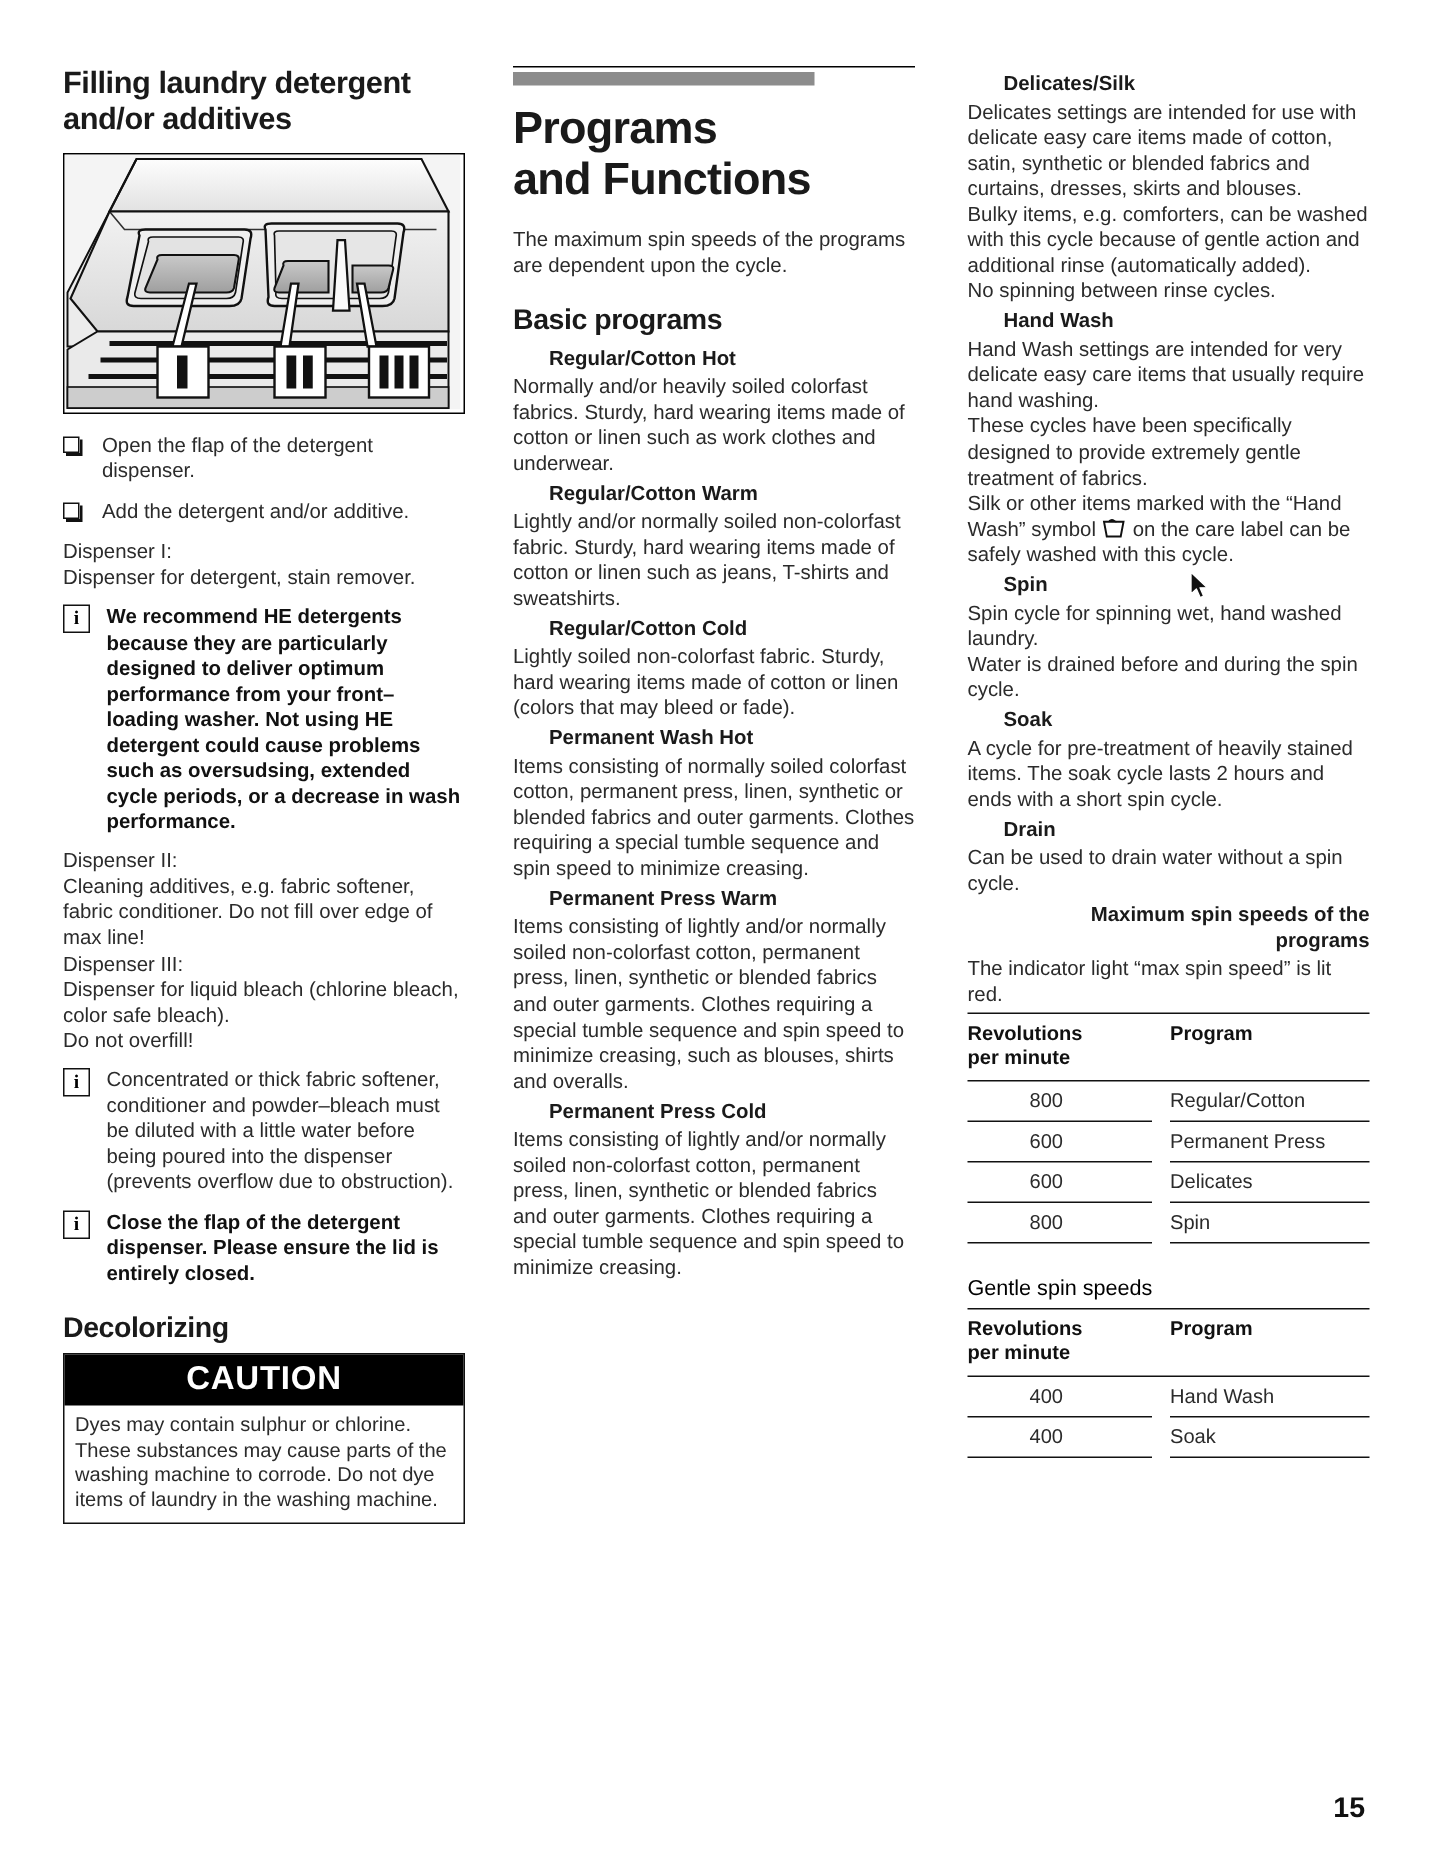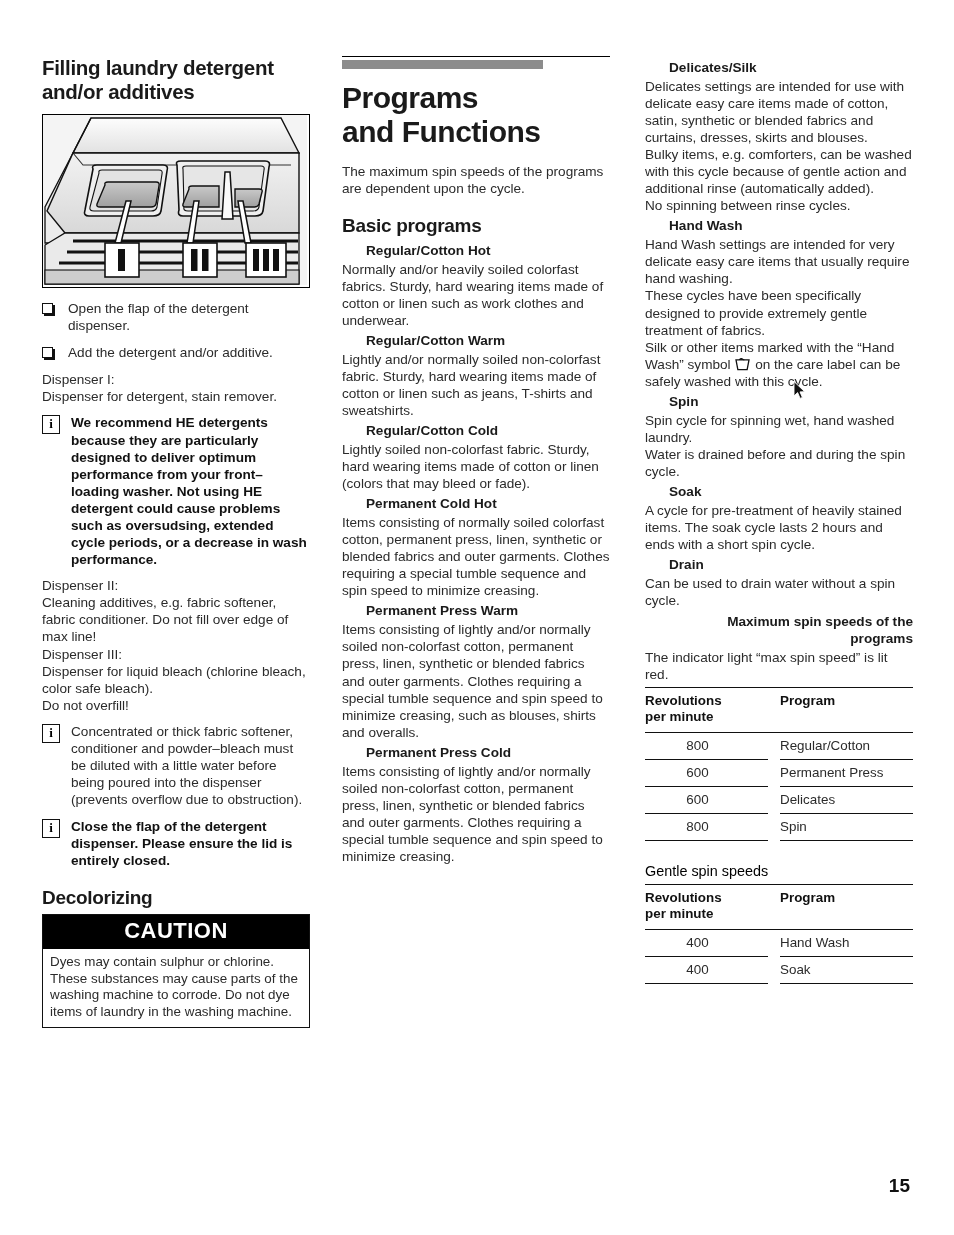--- a/index.html
+++ b/index.html
@@ -16,21 +16,21 @@
     overflow: hidden;
   }
   .page {
     position: absolute;
     inset: 0;
   }
 
   
   .col {
     position: absolute;
-    top: 56px;
+    top: 44px;
     width: 268px;
   }
   .col-1 { left: 42px; }
   .col-2 { left: 342px; }
   .col-3 { left: 645px; }
 
   
   h1.section-title {
     font-size: 20.5px;
     font-weight: bold;
@@ -246,21 +246,21 @@
     top: 381px;
     width: 13px;
     height: 19px;
     pointer-events: none;
   }
 
   
   .page-number {
     position: absolute;
     right: 44px;
-    bottom: 38px;
+    bottom: 18px;
     font-size: 19px;
     font-weight: bold;
     color: #111;
   }
 </style>
 </head>
 <body>
 
 <div class="page">
 
@@ -392,21 +392,21 @@
 
     <h3 class="item-title">Regular/Cotton Hot</h3>
     <p class="body">Normally and/or heavily soiled colorfast fabrics. Sturdy, hard wearing items made of cotton or linen such as work clothes and underwear.</p>
 
     <h3 class="item-title">Regular/Cotton Warm</h3>
     <p class="body">Lightly and/or normally soiled non-colorfast fabric. Sturdy, hard wearing items made of cotton or linen such as jeans, T-shirts and sweatshirts.</p>
 
     <h3 class="item-title">Regular/Cotton Cold</h3>
     <p class="body">Lightly soiled non-colorfast fabric. Sturdy, hard wearing items made of cotton or linen (colors that may bleed or fade).</p>
 
-    <h3 class="item-title">Permanent Cold Hot</h3>
+    <h3 class="item-title">Permanent Wash Hot</h3>
     <p class="body">Items consisting of normally soiled colorfast cotton, permanent press, linen, synthetic or blended fabrics and outer garments. Clothes requiring a special tumble sequence and spin speed to minimize creasing.</p>
 
     <h3 class="item-title">Permanent Press Warm</h3>
     <p class="body">Items consisting of lightly and/or normally soiled non-colorfast cotton, permanent press, linen, synthetic or blended fabrics and outer garments. Clothes requiring a special tumble sequence and spin speed to minimize creasing, such as blouses, shirts and overalls.</p>
 
     <h3 class="item-title">Permanent Press Cold</h3>
     <p class="body">Items consisting of lightly and/or normally soiled non-colorfast cotton, permanent press, linen, synthetic or blended fabrics and outer garments. Clothes requiring a special tumble sequence and spin speed to minimize creasing.</p>
   </div>
 
   <div class="col col-3">

